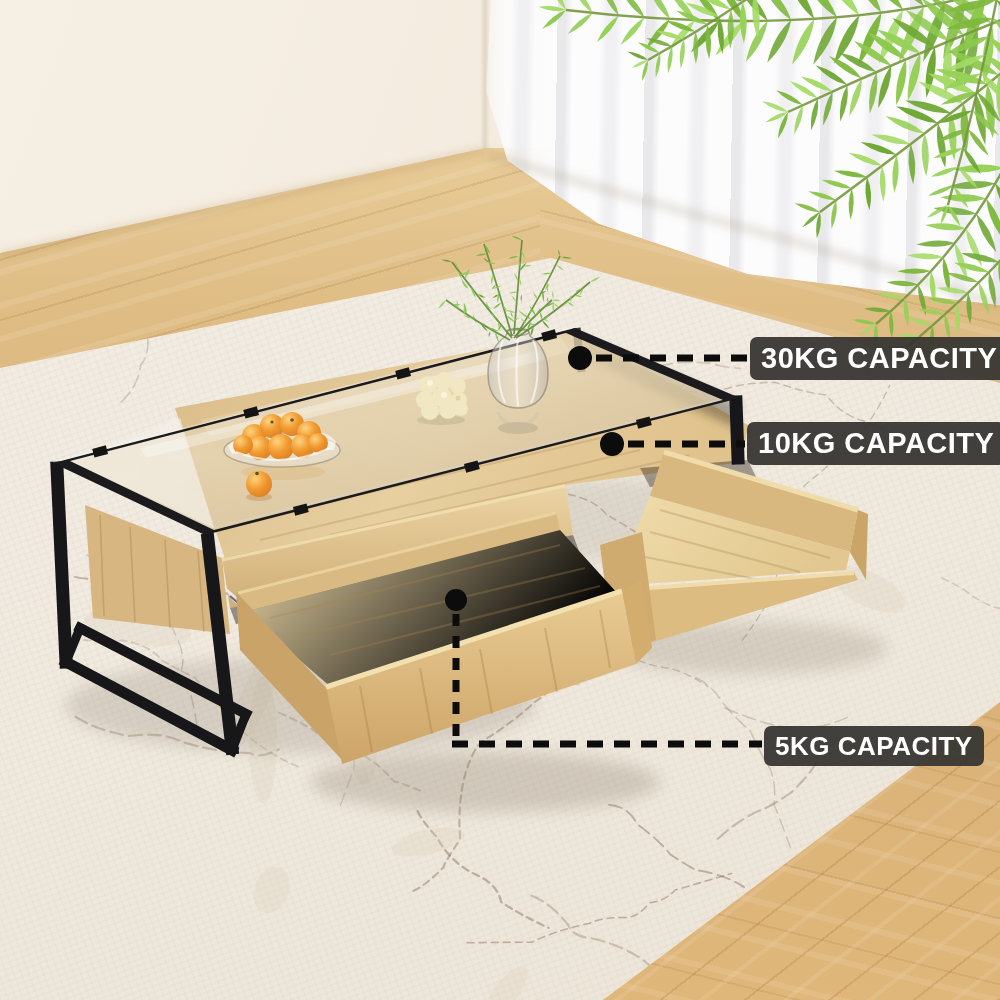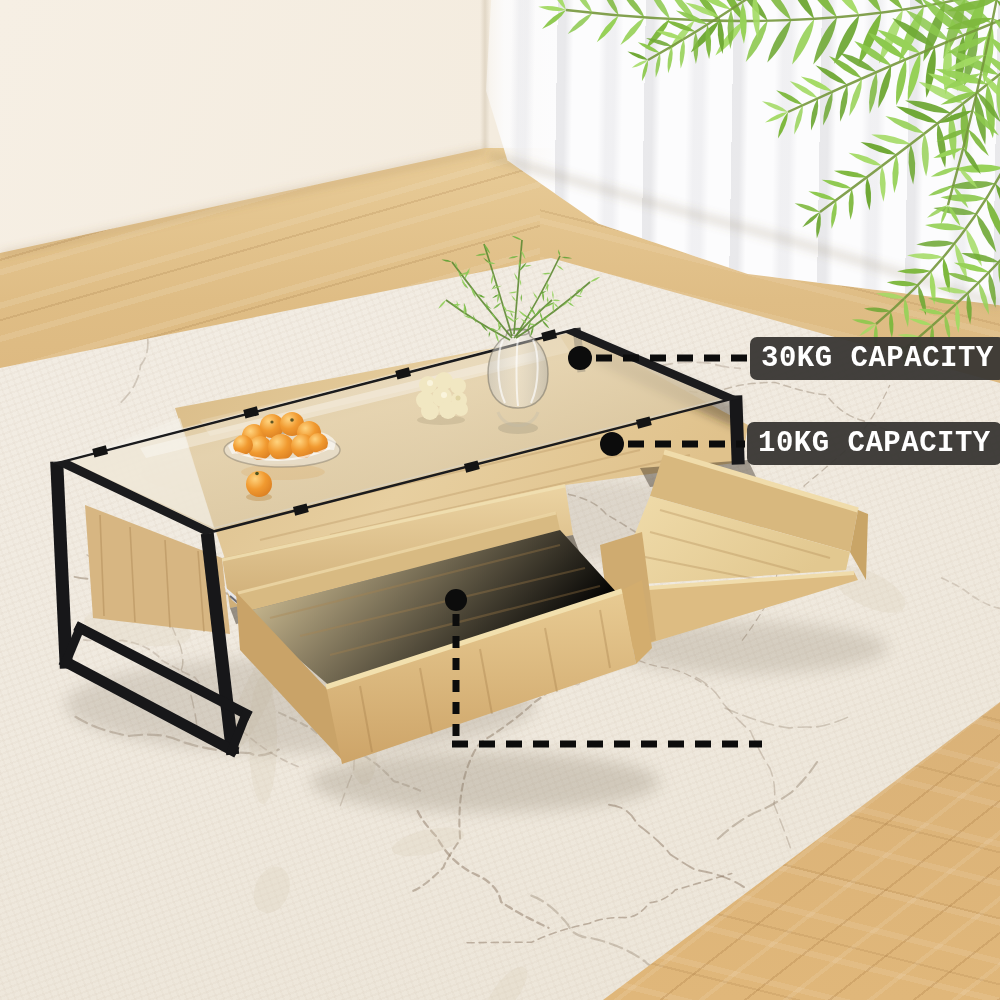--- a/index.html
+++ b/index.html
@@ -1,17 +1,17 @@
 <!DOCTYPE html>
 <html><head>
 <meta charset="utf-8">
 <style>
   html,body{margin:0;padding:0;background:#ffffff;}
   .stage{position:relative;width:1000px;height:1000px;overflow:hidden;
-         font-family:Liberation Mono, monospace;}
+         font-family:Liberation Sans, sans-serif;}
   .stage *{box-sizing:border-box;}
 
   
   .wall{position:absolute;inset:0;
     background:linear-gradient(110deg,#f6efe4 0%,#f4ecdf 40%,#efe6d4 72%,#ece2cf 100%);}
   .wall-corner{position:absolute;left:480px;top:0;width:10px;height:160px;
     background:linear-gradient(to right,rgba(190,175,150,0),rgba(190,175,150,.35),rgba(190,175,150,0));}
   .floor{position:absolute;inset:0;
     background:linear-gradient(180deg,#ecd2a0 8%,#dfbd85 30%,#d8b077 60%,#e0b77a 100%);
     clip-path:polygon(0 253px,485px 148px,1000px 148px,1000px 1000px,0 1000px);}
@@ -601,13 +601,14 @@
       <circle cx="612" cy="444" r="12" fill="#0c0c0c" stroke="none"></circle>
       <line x1="628" y1="444" x2="745" y2="444" stroke-width="7" stroke-dasharray="16 11"></line>
       <circle cx="456" cy="600" r="11" fill="#0c0c0c" stroke="none"></circle>
       <line x1="456" y1="614" x2="456" y2="740" stroke-width="7" stroke-dasharray="12 10"></line>
       <line x1="452" y1="744" x2="762" y2="744" stroke-width="7" stroke-dasharray="16 11"></line>
     </g>
   </svg>
 
   <div class="cap-label cap-30">30KG CAPACITY</div>
   <div class="cap-label cap-10">10KG CAPACITY</div>
+  <div class="cap-label cap-5">5KG CAPACITY</div>
 </div>
 
 </body></html>

